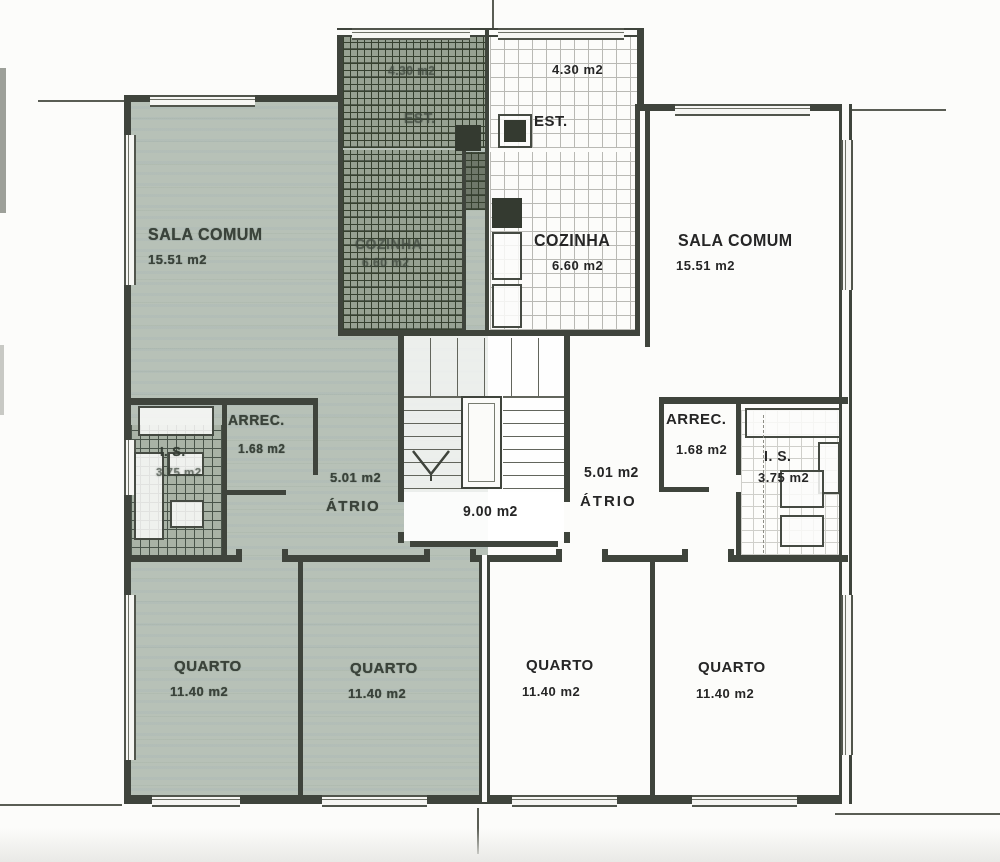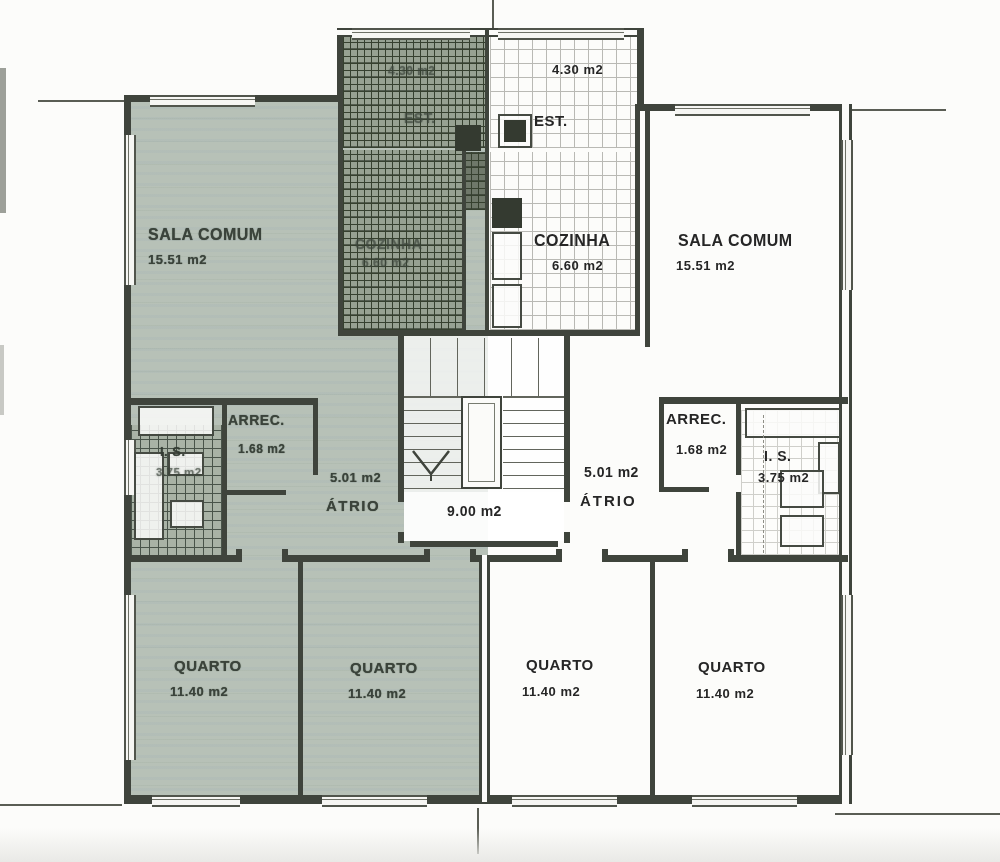--- a/index.html
+++ b/index.html
@@ -194,15 +194,15 @@
   <div class="t" style="left:676px;top:442px;font-size:13px">1.68 m2</div>
   <div class="t" style="left:764px;top:448px;font-size:14px">I. S.</div>
   <div class="t" style="left:758px;top:470px;font-size:13px">3.75 m2</div>
   <div class="t" style="left:584px;top:464px;font-size:14px">5.01 m2</div>
   <div class="t" style="left:580px;top:492px;font-size:15px;letter-spacing:2px">ÁTRIO</div>
   <div class="t" style="left:526px;top:656px;font-size:15px">QUARTO</div>
   <div class="t" style="left:522px;top:684px;font-size:13px">11.40 m2</div>
   <div class="t" style="left:698px;top:658px;font-size:15px">QUARTO</div>
   <div class="t" style="left:696px;top:686px;font-size:13px">11.40 m2</div>
 
-  <div class="t" style="left:447px;top:503px;font-size:14px">9.00 m2</div>
+  <div class="t" style="left:463px;top:503px;font-size:14px">9.00 m2</div>
 
 </div>
 
 </body></html>

